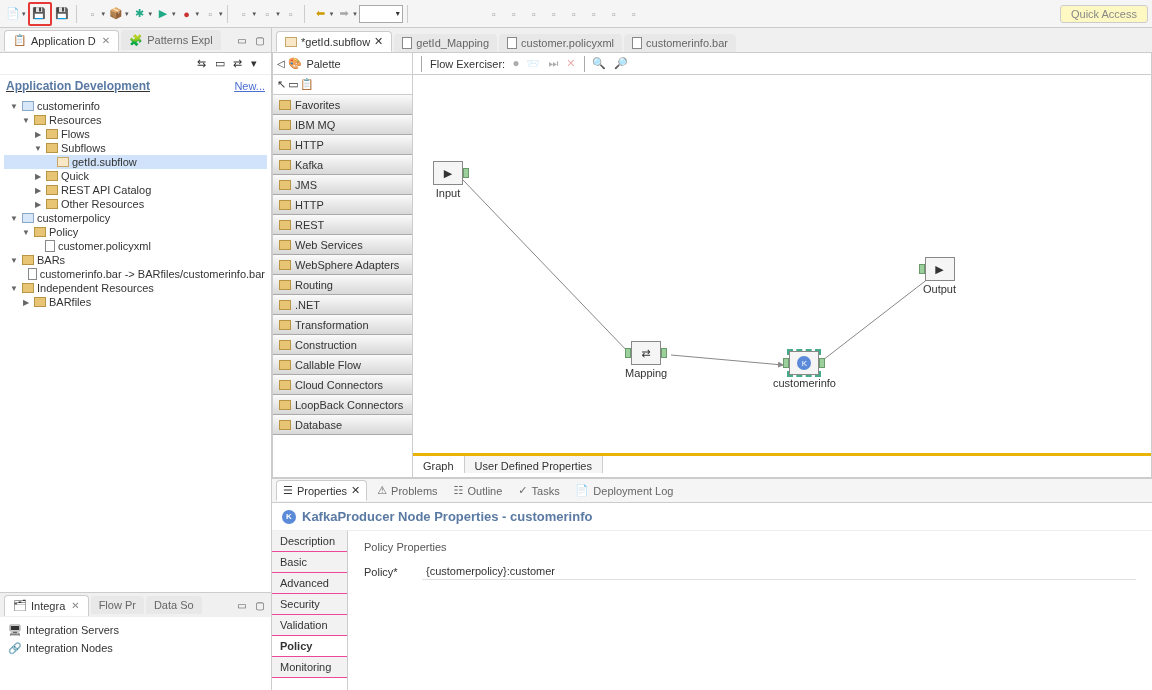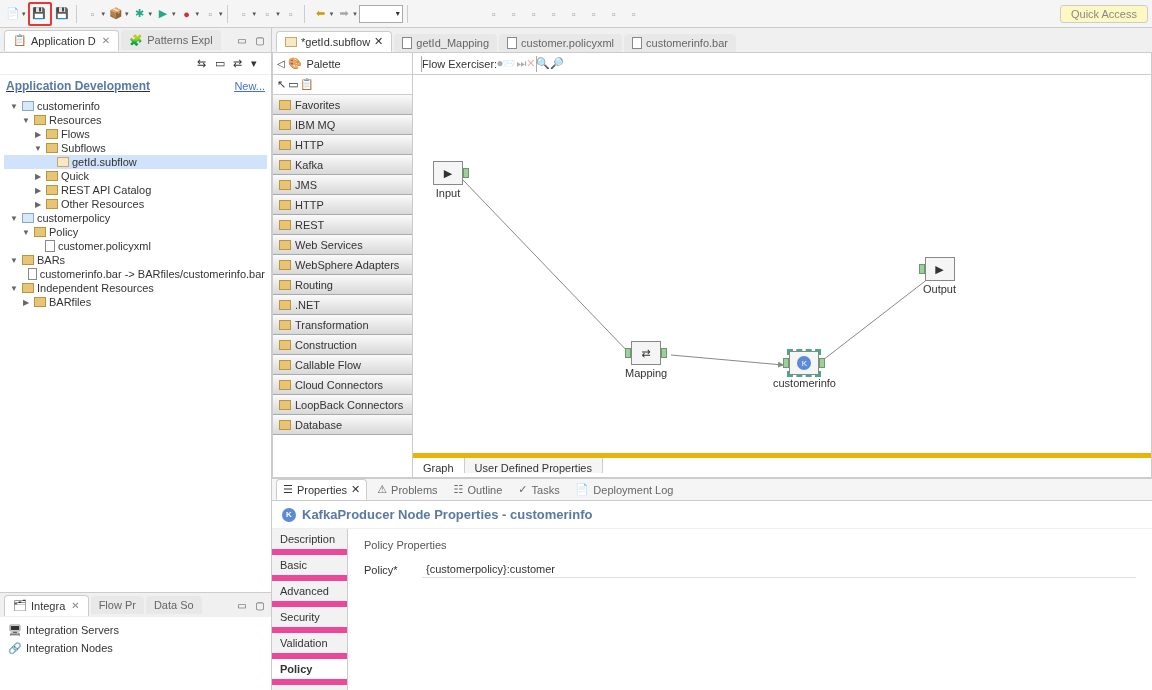--- a/index.html
+++ b/index.html
@@ -55,45 +55,45 @@
   .editor-body { flex: 1; display: flex; background: #fff; border: 1px solid #ccc; min-height: 0; }
   .palette { width: 140px; border-right: 1px solid #ccc; display: flex; flex-direction: column; }
   .palette-header { height: 22px; display: flex; align-items: center; gap: 4px; padding: 0 4px; border-bottom: 1px solid #ccc; }
   .palette-header .nav-arrow { font-size: 10px; cursor: pointer; }
   .palette-tools { height: 20px; display: flex; align-items: center; gap: 2px; padding: 0 4px; border-bottom: 1px solid #ccc; }
   .palette-list { flex: 1; overflow: auto; }
   .drawer { height: 20px; display: flex; align-items: center; gap: 4px; padding: 0 6px; background: linear-gradient(#fafafa, #d8d8d8); border-bottom: 1px solid #aaa; cursor: pointer; font-size: 11px; }
   .drawer-icon { width: 12px; height: 10px; background: #e8c574; border: 1px solid #b89544; display: inline-block; }
   
   .canvas-area { flex: 1; position: relative; }
-  .flow-toolbar { height: 22px; display: flex; align-items: center; padding: 0 8px; border-bottom: 1px solid #ccc; }
+  .flow-toolbar { height: 22px; display: flex; align-items: center; gap: 8px; padding: 0 8px; border-bottom: 1px solid #ccc; }
   .flow-toolbar .sep-v { width: 1px; height: 16px; background: #aaa; }
   .canvas { position: relative; width: 100%; height: calc(100% - 22px - 24px); background: #fff; }
   .canvas svg { position: absolute; top: 0; left: 0; }
   .node { position: absolute; text-align: center; }
   .node-box { width: 30px; height: 24px; border: 1px solid #888; background: #f5f5f5; margin: 0 auto; display: flex; align-items: center; justify-content: center; position: relative; }
   .node-box.selected { outline: 2px dashed #4a8; }
   .node-label { font-size: 11px; margin-top: 2px; white-space: nowrap; }
   .terminal { width: 6px; height: 10px; background: #9bcf9b; border: 1px solid #6a9a6a; position: absolute; }
   .terminal.left { left: -7px; top: 6px; }
   .terminal.right { right: -7px; top: 6px; }
   
-  .canvas-tabs { height: 20px; border-top: 5px solid #eab308; display: flex; }
+  .canvas-tabs { height: 20px; border-top: 3px solid #eab308; display: flex; }
   .ctab { padding: 4px 10px; border-right: 1px solid #ccc; cursor: pointer; background: #f5f5f5; }
   .ctab.active { background: #fff; font-weight: 500; }
   
   
   .bottom-panel { height: 212px; border-top: 1px solid #ccc; background: #fff; display: flex; flex-direction: column; }
   .bottom-tabs { height: 24px; display: flex; align-items: center; padding-left: 4px; background: #f5f5f5; border-bottom: 1px solid #ccc; gap: 4px; }
   .btab { display: flex; align-items: center; gap: 4px; padding: 3px 6px; font-size: 11px; cursor: pointer; color: #666; }
   .btab.active { background: #fff; border: 1px solid #ccc; border-bottom: 1px solid #fff; border-radius: 4px 4px 0 0; color: #333; }
   .props-header { padding: 6px 10px; font-size: 13px; font-weight: bold; color: #5a7aa3; border-bottom: 1px solid #eee; display: flex; align-items: center; gap: 6px; }
   .props-body { flex: 1; display: flex; }
   .props-nav { width: 76px; border-right: 1px solid #ccc; }
-  .pnav-item { padding: 4px 8px; border-bottom: 6px solid #ec4899; cursor: pointer; font-size: 11px; }
+  .pnav-item { padding: 4px 8px; border-bottom: 1px solid #ec4899; cursor: pointer; font-size: 11px; }
   .pnav-item.active { background: #fff; font-weight: bold; }
   .pnav-item:not(.active) { background: #f2f2f2; }
   .props-content { flex: 1; padding: 10px 16px; }
   .props-section-title { font-size: 11px; color: #555; margin-bottom: 10px; }
   .prop-row { display: flex; align-items: center; gap: 12px; }
   .prop-label { width: 46px; }
   .prop-value { flex: 1; border-bottom: 1px solid #e0e0e0; padding: 2px 4px; }
   .ico-folder { width: 12px; height: 10px; background: #e8c574; border: 1px solid #b89544; }
   .ico-app { width: 12px; height: 10px; background: #d8e8f8; border: 1px solid #88a8c8; }
   .ico-file { width: 10px; height: 12px; background: #fff; border: 1px solid #888; }

